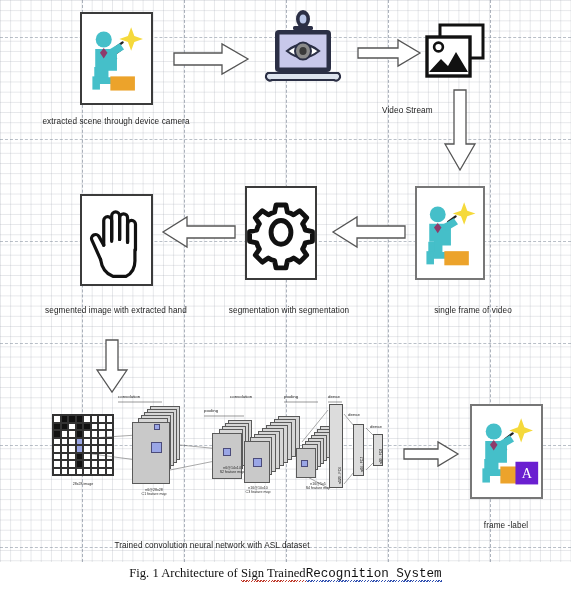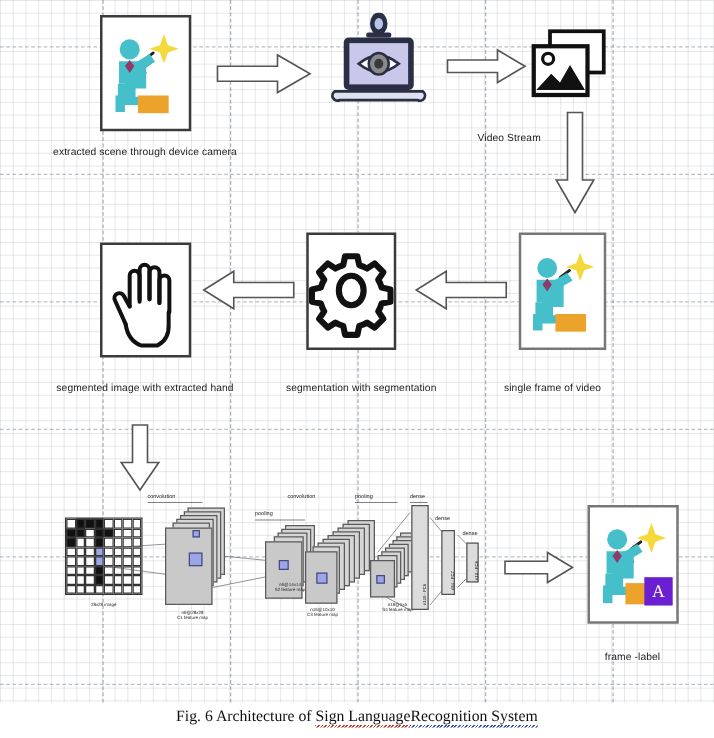--- a/index.html
+++ b/index.html
@@ -61,21 +61,21 @@
   #pixgrid div{border:.5px solid #333;box-sizing:border-box;}
 
   
   #figcap{position:absolute;left:0;top:566px;width:571px;text-align:center;
           font-family:"Liberation Serif", serif;font-size:12.6px;color:#111;}
   #figcap .sp{position:relative;display:inline-block;}
   #figcap .sp::after{
     content:"";position:absolute;left:0;right:0;bottom:-1px;height:2px;
     background:repeating-linear-gradient(135deg,#c0392b 0 1px,transparent 1px 2px);
   }
-  #figcap .sp2{position:relative;display:inline-block;}
+  #figcap .sp2{position:relative;display:inline-block;font-family:Liberation Mono, monospace;}
   #figcap .sp2::after{
     content:"";position:absolute;left:0;right:0;bottom:-1px;height:2px;
     background:repeating-linear-gradient(135deg,#2f4fb0 0 1px,transparent 1px 2px);
   }
 </style>
 </head>
 <body>
 
 <div id="canvas">
 
@@ -164,21 +164,21 @@
       </g>
       <circle cx="22" cy="28" r="8.4" fill="#45bfc9"></circle>
       <path d="M13 38 h18 a5 5 0 0 1 5 5 v18 h-9 v12 h-9 V57 h-5 z" fill="#45bfc9"></path>
       <path d="M27 39 L39 32 l4.5 6.5 L31 46 z" fill="#45bfc9"></path>
       <path d="M12 57 h7 v11 h12 v7 H12 z" fill="#45bfc9"></path>
       <rect x="10" y="67" width="8" height="14" fill="#45bfc9"></rect>
       <path d="M22 37 l4 5 -4 6 -4 -6 z" fill="#8e3b6b"></path>
       <rect x="29" y="67" width="26" height="15" fill="#eca32b"></rect>
     </svg>
   </div>
-  <div class="cap c" style="left:442px;top:306px">single frame of video</div>
+  <div class="cap c" style="left:473px;top:306px">single frame of video</div>
 
   <svg class="arw" style="left:331px;top:215px;width:76px;height:34px" viewBox="0 0 76 34">
     <path d="M74 11 H26 V2 L2 17 L26 32 V23 H74 Z" fill="#fff" stroke="#555" stroke-width="1.3"></path>
   </svg>
 
   <div class="pbox" style="left:245px;top:186px;width:72px;height:94px">
     <svg class="person" viewBox="0 0 72 94">
       <g transform="translate(36,47)">
         <path fill="none" stroke="#111" stroke-width="5.2" stroke-linejoin="round" d="M-5.2,-29 h10.4 l1.6,7.6 a22 22 0 0 1 6.6,2.8 l6.4,-4.3 l7.4,7.4 l-4.3,6.4
                  a22 22 0 0 1 2.8,6.6 l7.6,1.6 v10.4 l-7.6,1.6 a22 22 0 0 1 -2.8,6.6 l4.3,6.4
@@ -382,20 +382,21 @@
     <svg style="position:absolute;left:0;top:0;width:340px;height:118px;pointer-events:none">
       <g stroke="#333" stroke-width=".5" fill="none">
         <line x1="66" y1="10" x2="110" y2="10"></line>
         <line x1="152" y1="24" x2="192" y2="24"></line>
         <line x1="232" y1="10" x2="266" y2="10"></line>
         <line x1="276" y1="10" x2="290" y2="10"></line>
       </g>
     </svg>
   </div>
 
+  <div class="cap c" style="left:212px;top:541px">Trained convolution neural network with ASL dataset</div>
 
   <svg class="arw" style="left:402px;top:440px;width:58px;height:28px" viewBox="0 0 58 28">
     <path d="M2 9 H36 V2 L56 14 L36 26 V19 H2 Z" fill="#fff" stroke="#555" stroke-width="1.3"></path>
   </svg>
 
   <div class="pbox gray" style="left:470px;top:404px;width:73px;height:95px">
     <svg class="person" viewBox="0 0 73 95">
       <path d="M52 13 L55.4 22.6 L64.5 25.8 L55.4 29 L52 38.5 L48.6 29 L39.5 25.8 L48.6 22.6 Z" fill="#f5d93b"></path>
       <g stroke="#222" stroke-width="2.4" stroke-linecap="round">
         <line x1="35" y1="35" x2="43" y2="29"></line>
@@ -411,14 +412,14 @@
       <rect x="30" y="64" width="24" height="18" fill="#eca32b"></rect>
       <rect x="46" y="59" width="24" height="24" fill="#6a1fd0"></rect>
       <text x="58" y="76" font-family="Liberation Serif, serif" font-size="15" fill="#ffffff" text-anchor="middle">A</text>
     </svg>
   </div>
   <div class="cap c" style="left:506px;top:521px">frame -label</div>
 
 </div>
 
 <div id="figcap">
-  <span>Fig. 6 Architecture of </span><span class="sp">Sign  Language</span><span class="sp2"> Recognition  System</span>
+  <span>Fig. 1 Architecture of </span><span class="sp">Sign  Trained</span><span class="sp2"> Recognition  System</span>
 </div>
 
 </body></html>

